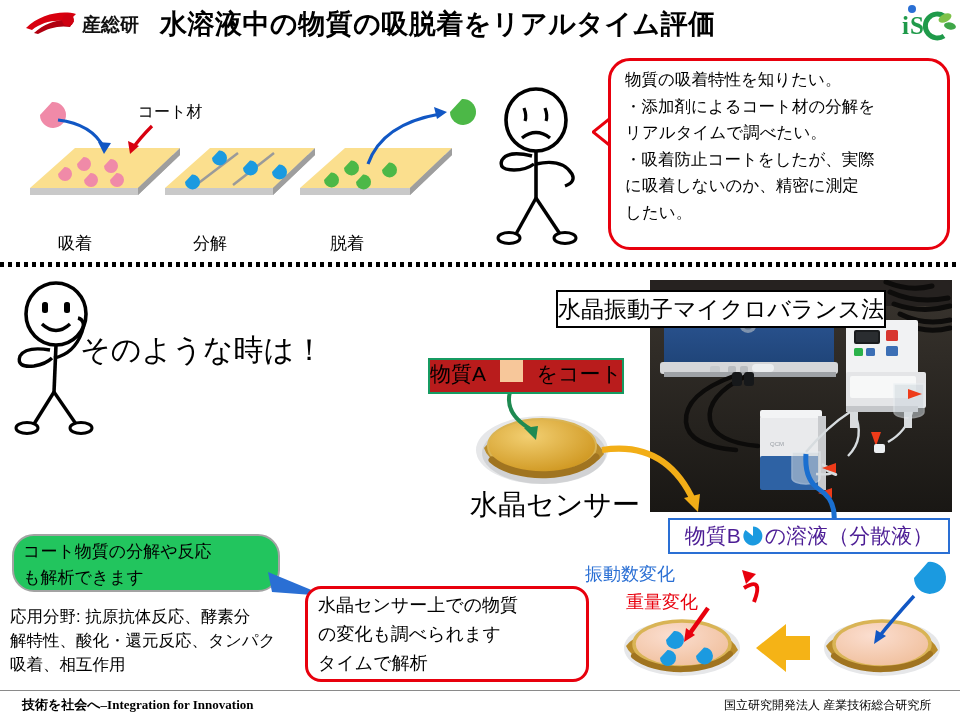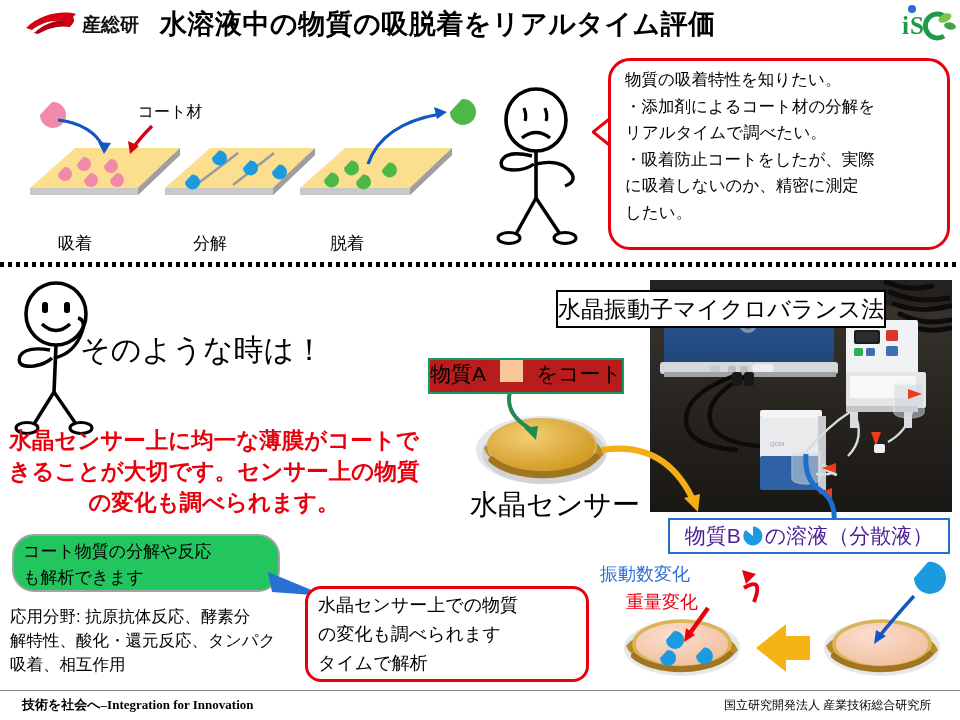--- a/index.html
+++ b/index.html
@@ -111,21 +111,21 @@
   }
   #box-solB{
     left:668px;top:518px;width:282px;height:36px;
     border:2.5px solid #2a6fd4;background:#fff;box-sizing:border-box;
     display:flex;align-items:center;justify-content:center;gap:1px;
     font-size:21px;color:#4c1d95;white-space:nowrap;
   }
 
   
   #lbl-freq{
-    left:600px;top:562px;width:160px;
+    left:585px;top:562px;width:160px;
     font-size:18px;color:#2a6fd4;white-space:nowrap;
   }
   #lbl-mass{
     left:626px;top:590px;width:150px;
     font-size:18px;color:#e8000d;white-space:nowrap;
   }
 
   
   #footer-rule{left:0;top:690px;width:960px;height:1px;background:#8a8a8a;}
   #footer-left{
@@ -267,25 +267,20 @@
     <path d="M46 80 Q66 76 74 54 Q78 42 70 40" fill="none" stroke="#000" stroke-width="3.4"></path>
     <path d="M42 72 Q18 68 12 78 Q8 90 26 88 Q38 86 44 80" fill="none" stroke="#000" stroke-width="3.4"></path>
     <path d="M46 114 L26 146" stroke="#000" stroke-width="3.4" fill="none"></path>
     <path d="M46 114 L68 146" stroke="#000" stroke-width="3.4" fill="none"></path>
     <ellipse cx="19" cy="150" rx="11" ry="5.5" fill="#fff" stroke="#000" stroke-width="3"></ellipse>
     <ellipse cx="73" cy="150" rx="11" ry="5.5" fill="#fff" stroke="#000" stroke-width="3"></ellipse>
   </svg>
 
   <div class="abs" id="sonoyouna">そのような時は！</div>
 
-  <div class="abs" id="red-msg">
-    <div>水晶センサー上に均一な薄膜がコートで</div>
-    <div>きることが大切です。センサー上の物質</div>
-    <div>の変化も調べられます。</div>
-  </div>
 
   <svg class="abs" id="photo" viewBox="0 0 302 232">
     <defs>
       <linearGradient id="deskG" x1="0" y1="0" x2="0" y2="1">
         <stop offset="0" stop-color="#3a352f"></stop>
           <stop offset="1" stop-color="#191714"></stop>
       </linearGradient>
       <linearGradient id="blueG" x1="0" y1="0" x2="0" y2="1">
         <stop offset="0" stop-color="#2c5694"></stop>
           <stop offset="1" stop-color="#1f4478"></stop>

